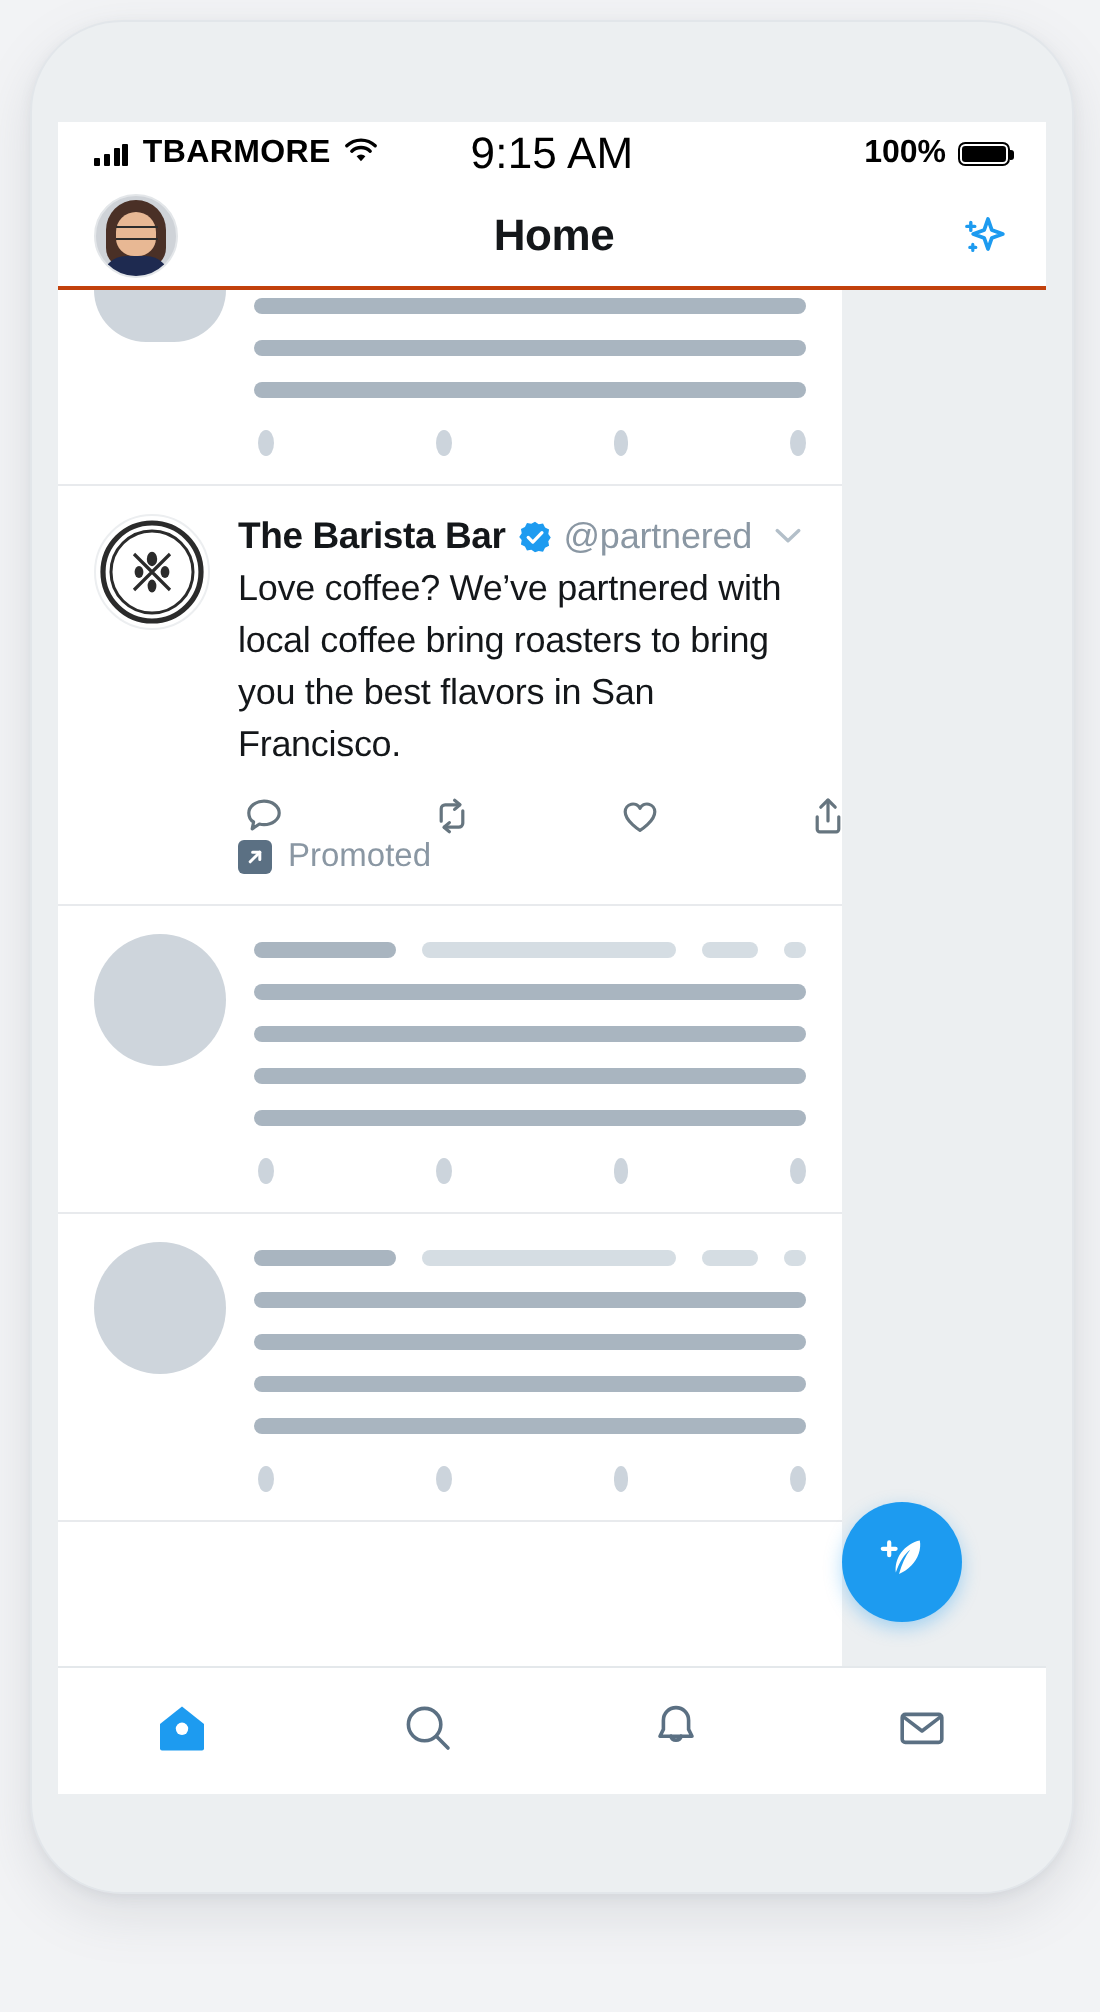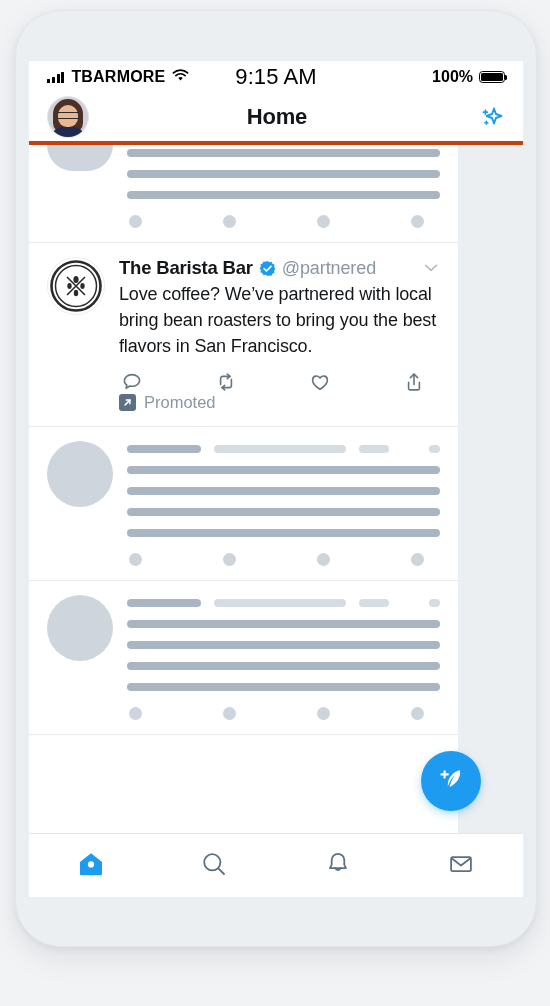--- a/index.html
+++ b/index.html
@@ -83,21 +83,21 @@
   
   .appheader {
     position: absolute;
     left: 13px; top: 82px;
     width: 494px; height: 52px;
     background: #fff;
     display: flex;
     align-items: center;
     padding: 0 18px;
     box-sizing: border-box;
-    border-bottom: 4px solid #c2410c;
+    border-bottom: 2px solid #c2410c;
   }
   .me-avatar {
     width: 40px; height: 40px; border-radius: 50%;
     overflow: hidden; position: relative;
     background: #cfd3d8;
     flex: 0 0 auto;
     border: 1px solid #e3e6e9;
   }
   .me-avatar .hair {
     position:absolute; left:5px; top:2px; width:30px; height:34px;
@@ -122,21 +122,21 @@
     font-weight: 700;
     color: #14171a;
     letter-spacing: -.2px;
   }
   .sparkle { width: 40px; display:flex; justify-content:flex-end; align-items:center; }
 
   
   .feed {
     position: absolute;
     left: 13px; top: 134px;
-    width: 429px; height: 688px;
+    width: 392px; height: 688px;
     background: #fff;
     overflow: hidden;
   }
   .card {
     border-bottom: 1px solid #e8eaed;
     padding: 14px 18px 14px 18px;
     box-sizing: border-box;
     background: #fff;
   }
   .card.clipped { padding-top: 0; }
@@ -335,21 +335,21 @@
                     <path d="M6.6 11.3l3 3 5.9-6.1" stroke="#fff" stroke-width="2.1" fill="none" stroke-linecap="round" stroke-linejoin="round"></path>
                   </svg>
                 </span>
                 <span class="promo-handle">@partnered</span>
                 <span class="chev">
                   <svg width="18" height="18" viewBox="0 0 18 18" fill="none">
                     <path d="M3.6 6.3 9 11.4l5.4-5.1" stroke="#b3bfc9" stroke-width="1.7" stroke-linecap="round" stroke-linejoin="round"></path>
                   </svg>
                 </span>
               </div>
-              <div class="promo-text">Love coffee? We’ve partnered with local bring bean roasters to bring you the best flavors in San Francisco.</div>
+              <div class="promo-text">Love coffee? We’ve partnered with local coffee bring roasters to bring you the best flavors in San Francisco.</div>
               <div class="promo-actions">
                 <span class="act">
                   <svg width="22" height="22" viewBox="0 0 22 22" fill="none">
                     <path d="M11 3.6c4.2 0 7.6 2.6 7.6 5.9 0 3.2-3.4 5.8-7.6 5.8-.8 0-1.6-.1-2.3-.3l-3.6 2.4.7-3.4C4 13 3.4 11.3 3.4 9.5c0-3.3 3.4-5.9 7.6-5.9Z" stroke="#66757f" stroke-width="1.6" stroke-linejoin="round"></path>
                   </svg>
                 </span>
                 <span class="act">
                   <svg width="22" height="22" viewBox="0 0 22 22" fill="none">
                     <path d="M5.6 13.6V7.4a2 2 0 0 1 2-2h7.2" stroke="#66757f" stroke-width="1.6" stroke-linecap="round" stroke-linejoin="round"></path>
                     <path d="M12.3 3.1 15 5.4l-2.7 2.3" stroke="#66757f" stroke-width="1.6" stroke-linecap="round" stroke-linejoin="round"></path>

